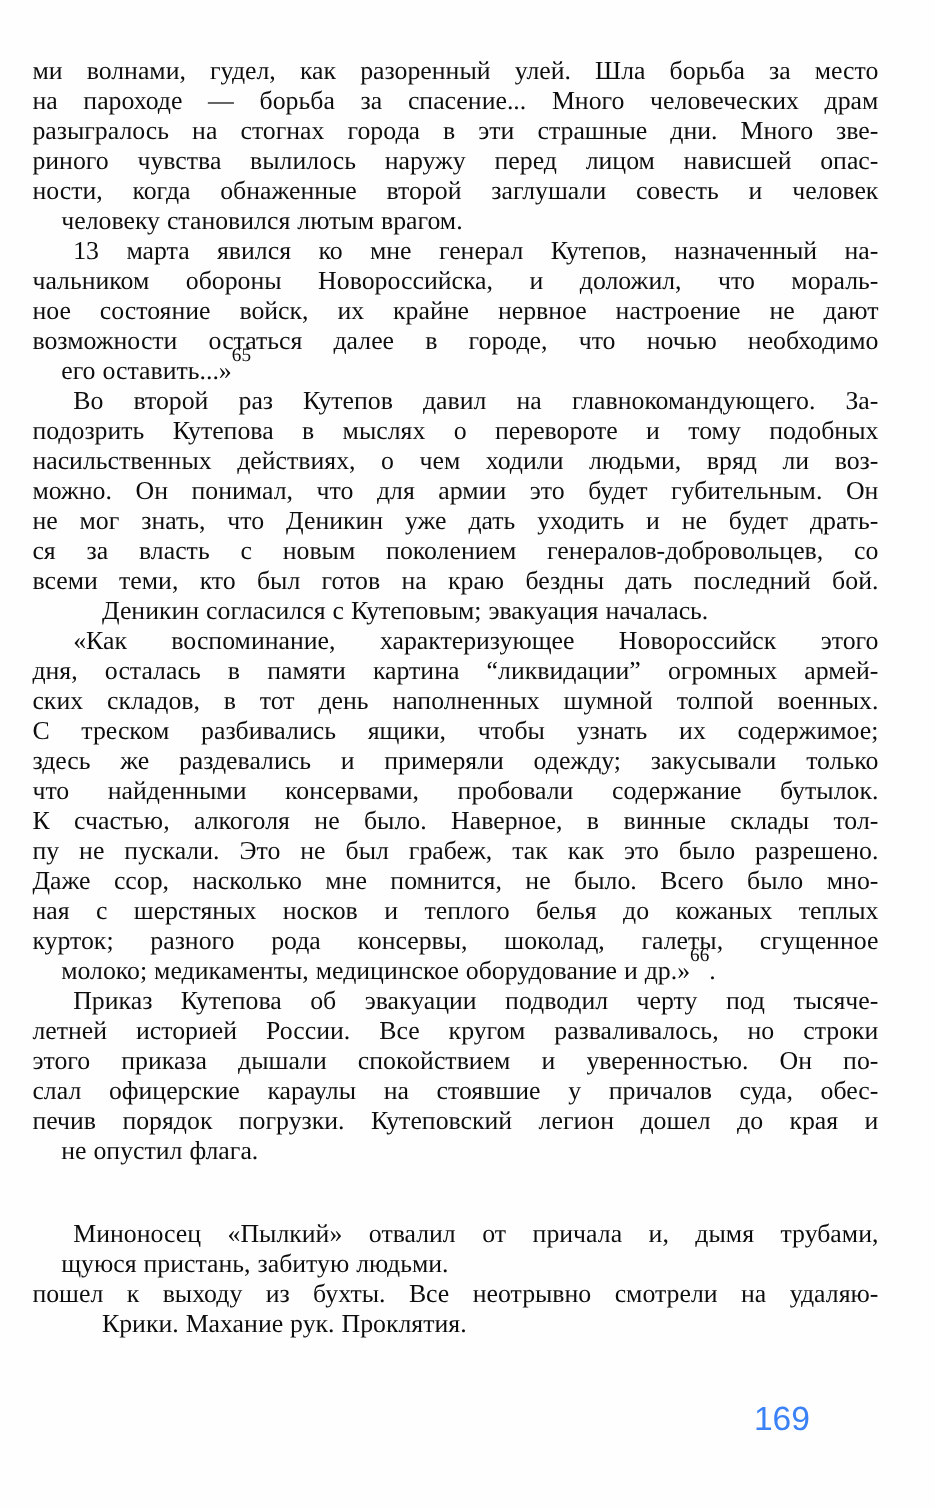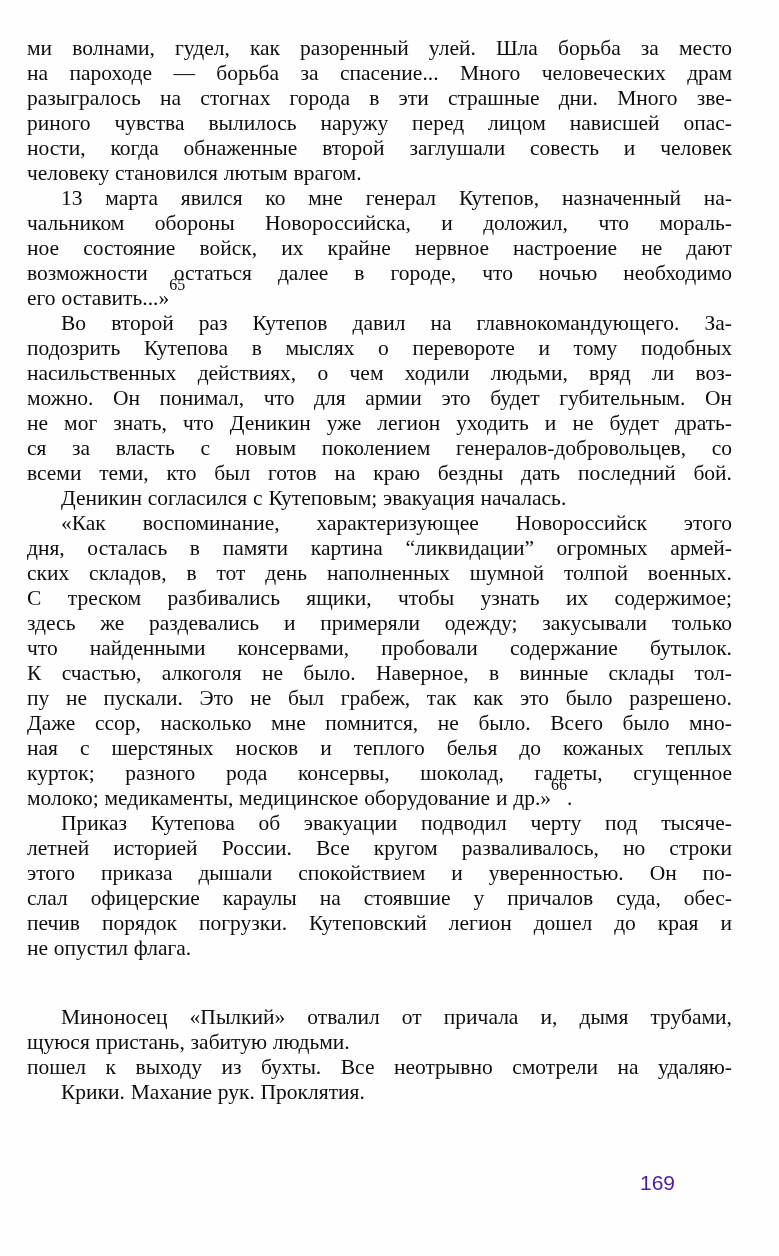--- a/index.html
+++ b/index.html
@@ -14,58 +14,59 @@
     background: #fefefe;
     color: #0d0d0d;
     font-family: "Liberation Serif", "DejaVu Serif", serif;
     font-size: 21.5px;
     line-height: 25px;
     overflow: hidden;
   }
   .text-block {
     position: absolute;
     left: 27px;
-    top: 36px;
+    top: 47px;
     width: 705px;
     font-family: Liberation Serif, serif;
   }
   .para {
     margin: 0;
     padding: 0;
   }
   .para.section-break {
     margin-top: 44px;
   }
   .line {
     text-align: justify;
     text-align-last: justify;
     word-spacing: 0.02em;
   }
   .line.last {
     text-align: left;
     text-align-last: left;
+    margin-left: 24px;
   }
   .line.indent {
     text-indent: 34px;
   }
   .fn-sup {
     font-size: 16px;
     line-height: 0;
     position: relative;
     top: -7px;
     letter-spacing: 0;
   }
   .page-number {
     position: absolute;
     top: 1171px;
     right: 104px;
     font-family: "Liberation Sans", "DejaVu Sans", sans-serif;
-    font-size: 21px;
+    font-size: 28px;
     line-height: 24px;
-    color: #4c1d95;
+    color: #3b82f6;
   }
 </style>
 </head>
 <body>
 
 <div class="page">
   <div class="text-block" id="text-block">
       <div class="para">
         <div class="line">ми волнами, гудел, как разоренный улей. Шла борьба за место</div>
         <div class="line">на пароходе — борьба за спасение... Много человеческих драм</div>
@@ -79,21 +80,21 @@
         <div class="line">чальником обороны Новороссийска, и доложил, что мораль-</div>
         <div class="line">ное состояние войск, их крайне нервное настроение не дают</div>
         <div class="line">возможности остаться далее в городе, что ночью необходимо</div>
         <div class="line last">его оставить...»<sup class="fn-sup">65</sup></div>
       </div>
       <div class="para">
         <div class="line indent">Во второй раз Кутепов давил на главнокомандующего. За-</div>
         <div class="line">подозрить Кутепова в мыслях о перевороте и тому подобных</div>
         <div class="line">насильственных действиях, о чем ходили людьми, вряд ли воз-</div>
         <div class="line">можно. Он понимал, что для армии это будет губительным. Он</div>
-        <div class="line">не мог знать, что Деникин уже легион уходить и не будет драть-</div>
+        <div class="line">не мог знать, что Деникин уже дать уходить и не будет драть-</div>
         <div class="line">ся за власть с новым поколением генералов-добровольцев, со</div>
         <div class="line">всеми теми, кто был готов на краю бездны дать последний бой.</div>
       </div>
       <div class="para">
         <div class="line last indent">Деникин согласился с Кутеповым; эвакуация началась.</div>
       </div>
       <div class="para">
         <div class="line indent">«Как воспоминание, характеризующее Новороссийск этого</div>
         <div class="line">дня, осталась в памяти картина “ликвидации” огромных армей-</div>
         <div class="line">ских складов, в тот день наполненных шумной толпой военных.</div>

